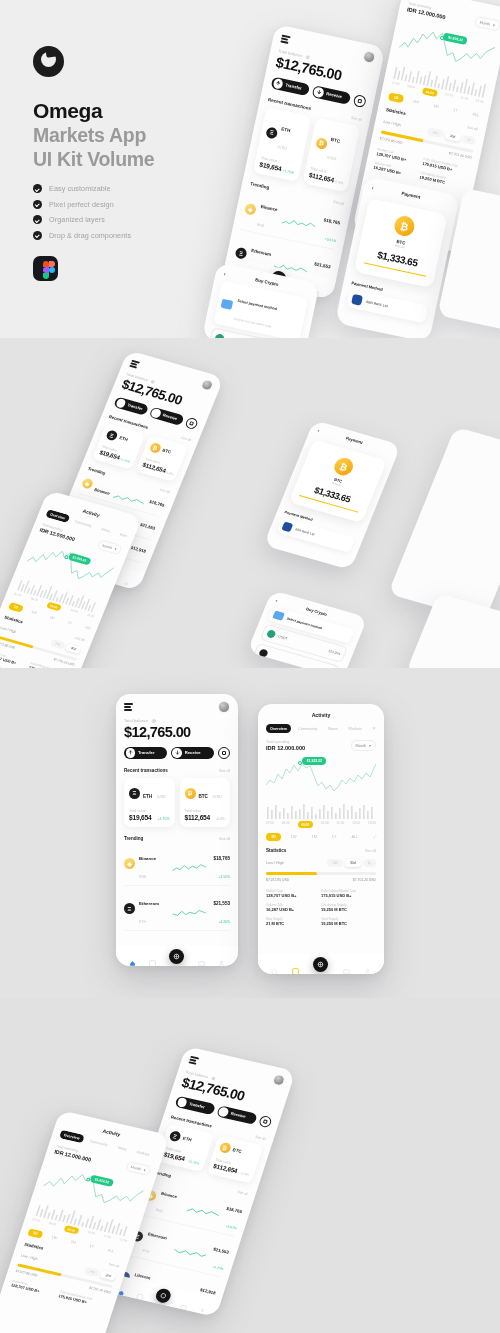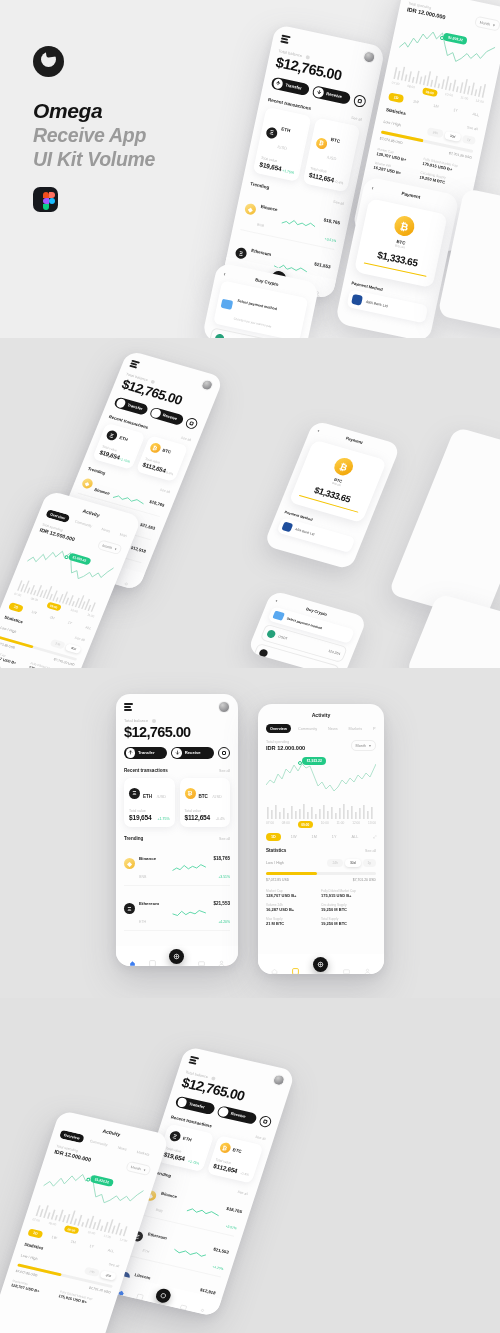--- a/index.html
+++ b/index.html
@@ -12,21 +12,21 @@
   .page { position: relative; width: 500px; height: 1333px; }
 
   
   .band { position: absolute; left: 0; width: 500px; overflow: hidden; }
   .band-hero   { top: 0;    height: 338px; background: #eeeeee; }
   .band-two    { top: 338px;height: 330px; background: #e3e3e3; }
   .band-three  { top: 668px;height: 330px; background: #e3e3e3; }
   .band-four   { top: 998px;height: 335px; background: #e1e1e1; }
 
   
-  .hero-text { position: absolute; left: 33px; top: 46px; width: 190px; z-index: 20; font-style: italic; }
+  .hero-text { position: absolute; left: 33px; top: 46px; width: 190px; z-index: 20; }
   .logo-mark {
     width: 31px; height: 31px; border-radius: 50%;
     background: #1c1c1c; position: relative; margin-bottom: 22px;
   }
   .logo-mark::after {
     content: ""; position: absolute; left: 8px; top: 6px;
     width: 15px; height: 15px; border-radius: 50%; background: #eeeeee;
   }
   .logo-mark::before {
     content: ""; position: absolute; left: 13px; top: 2px;
@@ -244,23 +244,41 @@
 </head>
 <body>
 
 <div class="page">
 
   <div class="band band-hero">
 
     <div class="hero-text">
       <div class="logo-mark"></div>
       <div class="brand-name">Omega</div>
-      <div class="brand-sub">Receive App</div>
+      <div class="brand-sub">Markets App</div>
       <div class="brand-sub">UI Kit Volume</div>
 
+      <div class="feature-list">
+        <div class="feature-row">
+          <span class="tick"></span>
+          <span class="feature-label">Easy customizable</span>
+        </div>
+        <div class="feature-row">
+          <span class="tick"></span>
+          <span class="feature-label">Pixel perfect design</span>
+        </div>
+        <div class="feature-row">
+          <span class="tick"></span>
+          <span class="feature-label">Organized layers</span>
+        </div>
+        <div class="feature-row">
+          <span class="tick"></span>
+          <span class="feature-label">Drop &amp; drag components</span>
+        </div>
+      </div>
 
       <div class="figma-badge">
         <span class="fg fg1"></span>
           <span class="fg fg2"></span>
           <span class="fg fg3"></span>
         <span class="fg fg4"></span>
           <span class="fg fg5"></span>
       </div>
     </div>
 

